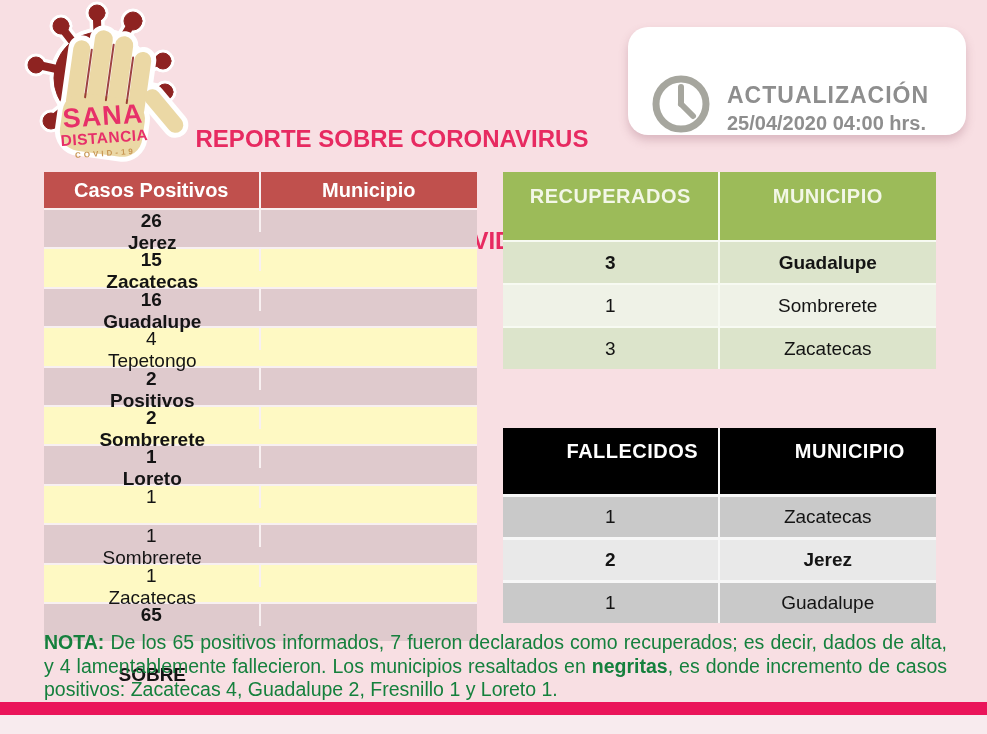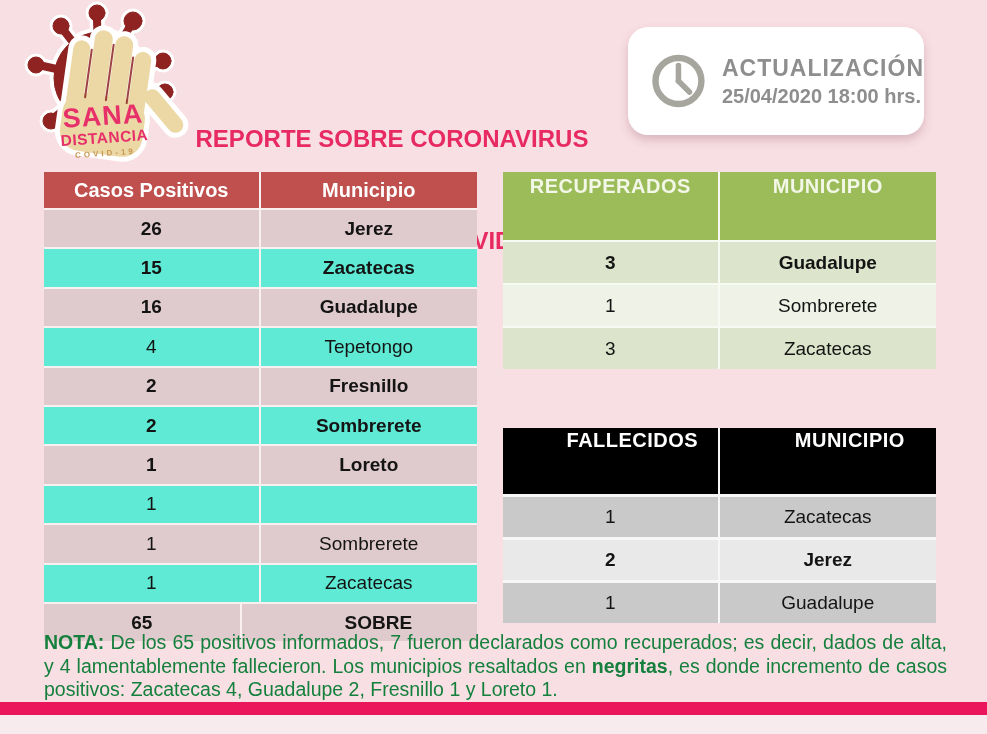--- a/index.html
+++ b/index.html
@@ -17,62 +17,62 @@
 
   
   .title {
     position: absolute; left: 193px; top: 54px; width: 398px;
     text-align: center; color: #E72A61; font-weight: bold;
     font-size: 24px; line-height: 34px; white-space: pre-wrap;
   }
 
   
   .update-box {
-    position: absolute; left: 628px; top: 27px; width: 296px; height: 108px;
+    position: absolute; left: 628px; top: 27px; width: 338px; height: 108px;
     background: #FFFFFF; border-radius: 20px;
     box-shadow: 0 5px 10px rgba(150,90,110,0.30);
-    display: flex; align-items: center; padding-left: 22px; box-sizing: border-box;
+    display: flex; align-items: flex-end; padding-left: 22px; box-sizing: border-box;
   }
   .update-text { margin-left: 15px; color: #8E8E8E; }
   .update-label { font-size: 23px; font-weight: bold; letter-spacing: 1px; }
   .update-datetime { font-size: 20px; font-weight: bold; margin-top: 3px; }
 
   
   .tbl { position: absolute; width: 433px; font-size: 19px; color: #141414; }
   .hdr { display: flex; font-weight: bold; }
   .cell {
     width: 50%; display: flex; align-items: center; justify-content: center;
     box-sizing: border-box;
   }
   .row { display: flex; }
   .b { font-weight: bold; }
 
   
   .tbl-pos { left: 44px; top: 172px; }
   .tbl-pos .hdr { height: 36px; background: #C0504D; color: #FFFFFF; font-size: 20px; border-bottom: 2px solid #F8F0F1; }
   .tbl-pos .hdr .cell:first-child, .tbl-pos .row .cell:first-child { border-right: 2px solid #F8F0F1; }
-  .tbl-pos .row { height: 37.4px; border-bottom: 2px solid #F8F0F1; }
+  .tbl-pos .row { height: 37.4px; border-bottom: 2px solid #F8F0F1; flex-direction: column; }
   .tbl-pos .row:last-child { border-bottom: none; gap: 38px; }
   .tbl-pos .row.dark { background: #DFCACD; }
-  .tbl-pos .row.light { background: #5eead4; }
+  .tbl-pos .row.light { background: #fef9c3; }
 
   
   .tbl-rec { left: 503px; top: 172px; }
   .tbl-rec .hdr { height: 68px; background: #9CBB59; color: #F3F7E7; font-size: 20px; letter-spacing: 0.5px; border-bottom: 2px solid #F7FAF2; }
-  .tbl-rec .hdr .cell { align-items: flex-start; padding-top: 3px; }
+  .tbl-rec .hdr .cell { align-items: flex-start; padding-top: 13px; }
   .tbl-rec .hdr .cell:first-child, .tbl-rec .row .cell:first-child { border-right: 2px solid #F7FAF2; }
   .tbl-rec .row { height: 41px; border-bottom: 2px solid #F7FAF2; }
   .tbl-rec .row:last-child { border-bottom: none; }
   .tbl-rec .row.dark { background: #DCE4CB; }
   .tbl-rec .row.light { background: #EFF2E7; }
 
   
   .tbl-fal { left: 503px; top: 428px; }
   .tbl-fal .hdr { height: 66px; background: #000000; color: #FFFFFF; font-size: 20px; letter-spacing: 0.5px; border-bottom: 3px solid #F7F7F7; }
-  .tbl-fal .hdr .cell { align-items: flex-start; padding-top: 1px; margin-left: 44px; }
+  .tbl-fal .hdr .cell { align-items: flex-start; padding-top: 12px; margin-left: 44px; }
   .tbl-fal .hdr .cell:first-child, .tbl-fal .row .cell:first-child { border-right: 2px solid #F7F7F7; }
   .tbl-fal .row { height: 40px; border-bottom: 3px solid #F7F7F7; }
   .tbl-fal .row:last-child { border-bottom: none; }
   .tbl-fal .row.dark { background: #C9C9C9; }
   .tbl-fal .row.light { background: #E9E9E9; }
 
   
   .note {
     position: absolute; left: 44px; top: 631px; width: 903px;
     font-size: 19.5px; line-height: 23.5px; text-align: justify; color: #15803d;
@@ -168,21 +168,21 @@
   </div>
 
   <div class="update-box">
     <svg width="62" height="62" viewBox="0 0 62 62">
       <circle cx="31" cy="31" r="25" stroke="#A6A69E" stroke-width="7" fill="none"></circle>
       <line x1="31" y1="31" x2="31" y2="14" stroke="#A6A69E" stroke-width="6" stroke-linecap="round"></line>
       <line x1="31" y1="31" x2="43" y2="43" stroke="#A6A69E" stroke-width="6" stroke-linecap="round"></line>
     </svg>
     <div class="update-text">
       <div class="update-label">ACTUALIZACIÓN</div>
-      <div class="update-datetime">25/04/2020 18:00 hrs.</div>
+      <div class="update-datetime">25/04/2020 04:00 hrs.</div>
     </div>
   </div>
 
   <div class="tbl tbl-pos">
     <div class="hdr">
       <div class="cell">Casos Positivos</div>
       <div class="cell">Municipio</div>
     </div>
     <div class="row dark b">
       <div class="cell">26</div>
@@ -195,21 +195,21 @@
     <div class="row dark b">
       <div class="cell">16</div>
       <div class="cell">Guadalupe</div>
     </div>
     <div class="row light">
       <div class="cell">4</div>
       <div class="cell">Tepetongo</div>
     </div>
     <div class="row dark b">
       <div class="cell">2</div>
-      <div class="cell">Fresnillo</div>
+      <div class="cell">Positivos</div>
     </div>
     <div class="row light b">
       <div class="cell">2</div>
       <div class="cell">Sombrerete</div>
     </div>
     <div class="row dark b">
       <div class="cell">1</div>
       <div class="cell">Loreto</div>
     </div>
     <div class="row light">

